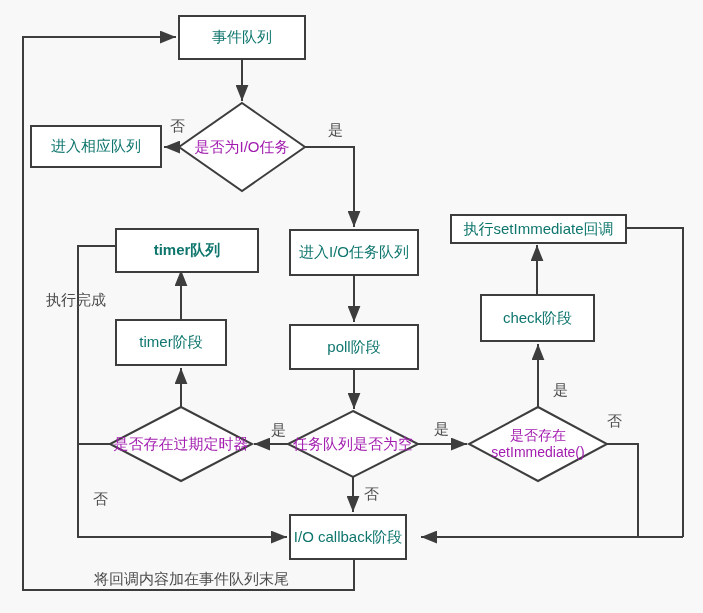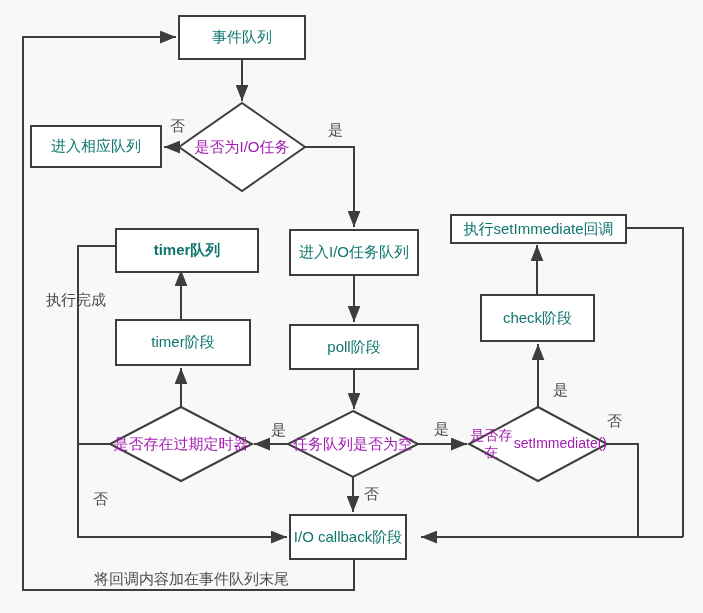--- a/index.html
+++ b/index.html
@@ -95,35 +95,35 @@
   <div class="box" style="left:178px; top:15px; width:128px; height:45px;">事件队列</div>
 
   <div class="box" style="left:30px; top:125px; width:132px; height:43px;">进入相应队列</div>
 
   <div class="box" style="left:289px; top:229px; width:130px; height:47px;">进入I/O任务队列</div>
 
   <div class="box" style="left:289px; top:324px; width:130px; height:46px;">poll阶段</div>
 
   <div class="box" style="left:115px; top:228px; width:144px; height:45px;font-weight:bold;">timer队列</div>
 
-  <div class="box" style="left:115px; top:319px; width:136px; height:47px;">timer阶段</div>
+  <div class="box" style="left:115px; top:319px; width:112px; height:47px;">timer阶段</div>
 
   <div class="box" style="left:480px; top:294px; width:115px; height:48px;">check阶段</div>
 
   <div class="box" style="left:450px; top:214px; width:177px; height:30px;">执行setImmediate回调</div>
 
   <div class="box" style="left:289px; top:514px; width:118px; height:46px;">I/O callback阶段</div>
 
   <div class="dlabel" style="left:179px; top:103px; width:126px; height:88px;">是否为I/O任务</div>
 
   <div class="dlabel" style="left:288px; top:411px; width:130px; height:66px;">任务队列是否为空</div>
 
   <div class="dlabel" style="left:110px; top:407px; width:142px; height:74px;">是否存在过期定时器</div>
 
-  <div class="dlabel small" style="left:469px; top:407px; width:138px; height:74px; ">
+  <div class="dlabel small" style="left:469px; top:407px; width:138px; height:74px; flex-direction:column;">
     <span>是否存在</span>
     <span>setImmediate()</span>
   </div>
 
   <div class="elabel" style="left:170px; top:117px;">否</div>
 
   <div class="elabel" style="left:328px; top:121px;">是</div>
 
   <div class="elabel" style="left:271px; top:421px;">是</div>
 

